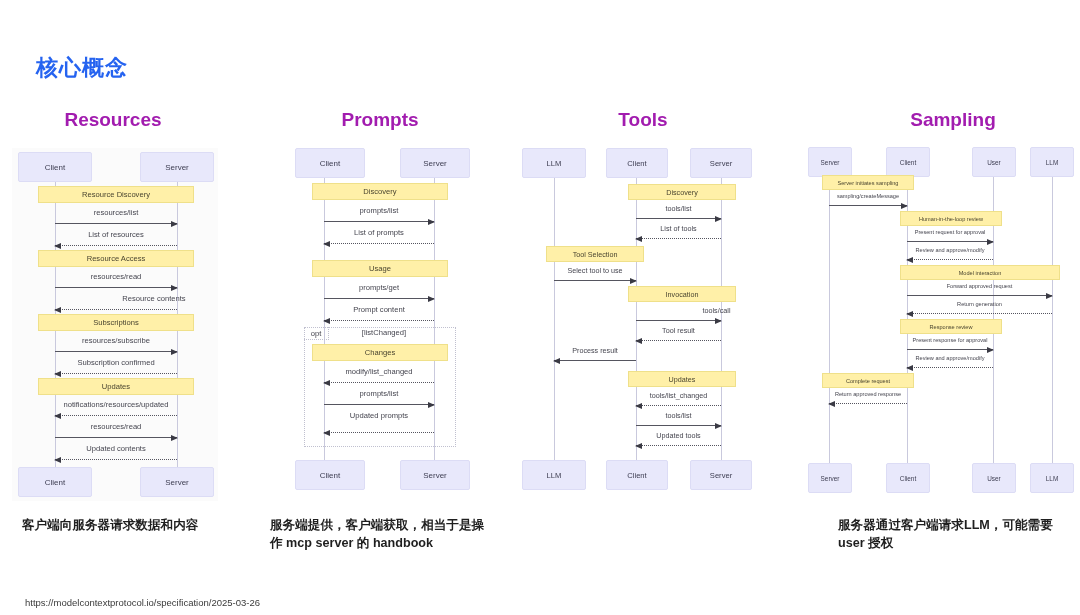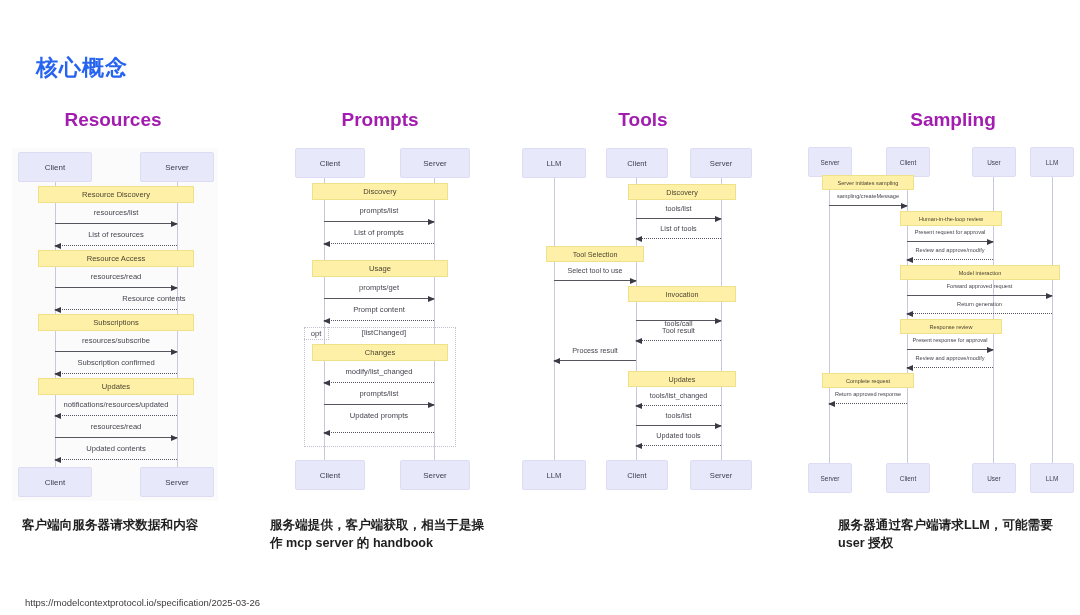--- a/index.html
+++ b/index.html
@@ -317,21 +317,21 @@
       <span>Tool Selection</span>
     </div>
     <div class="msg-label" style="left:36px;top:122px;width:82px;">Select tool to use</div>
     <div class="arrow" style="left:36px;top:136px;width:82px;">
         <i class="head right"></i>
       </div>
 
     <div class="note" style="left:110px;top:142px;width:108px;height:16px;">
       <span>Invocation</span>
     </div>
-    <div class="msg-label" style="left:118px;top:175px;width:85px;">tools/call</div>
+    <div class="msg-label" style="left:118px;top:162px;width:85px;padding-left:38px;">tools/call</div>
     <div class="arrow" style="left:118px;top:176px;width:85px;">
         <i class="head right"></i>
       </div>
     <div class="msg-label" style="left:118px;top:182px;width:85px;">Tool result</div>
     <div class="arrow dashed" style="left:118px;top:196px;width:85px;">
         <i class="head left"></i>
       </div>
 
     <div class="msg-label" style="left:36px;top:202px;width:82px;">Process result</div>
     <div class="arrow" style="left:36px;top:216px;width:82px;">

